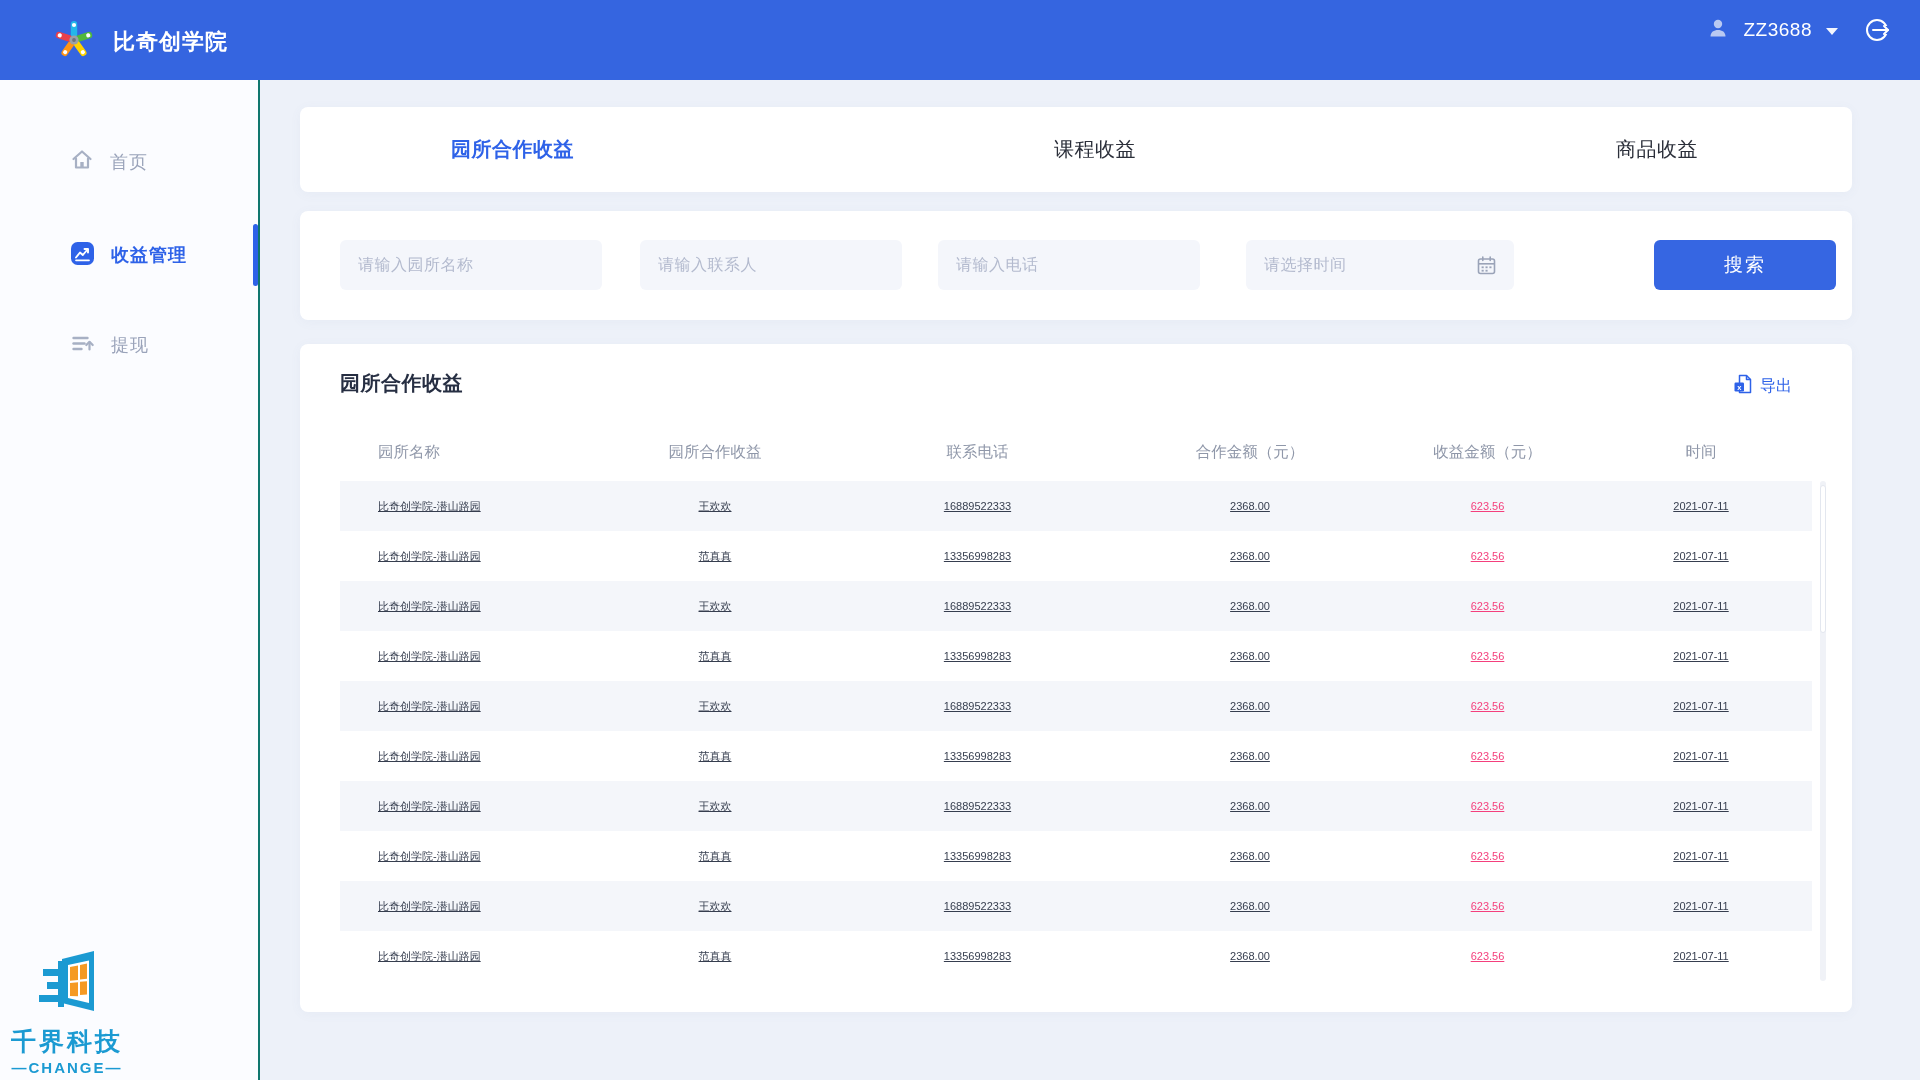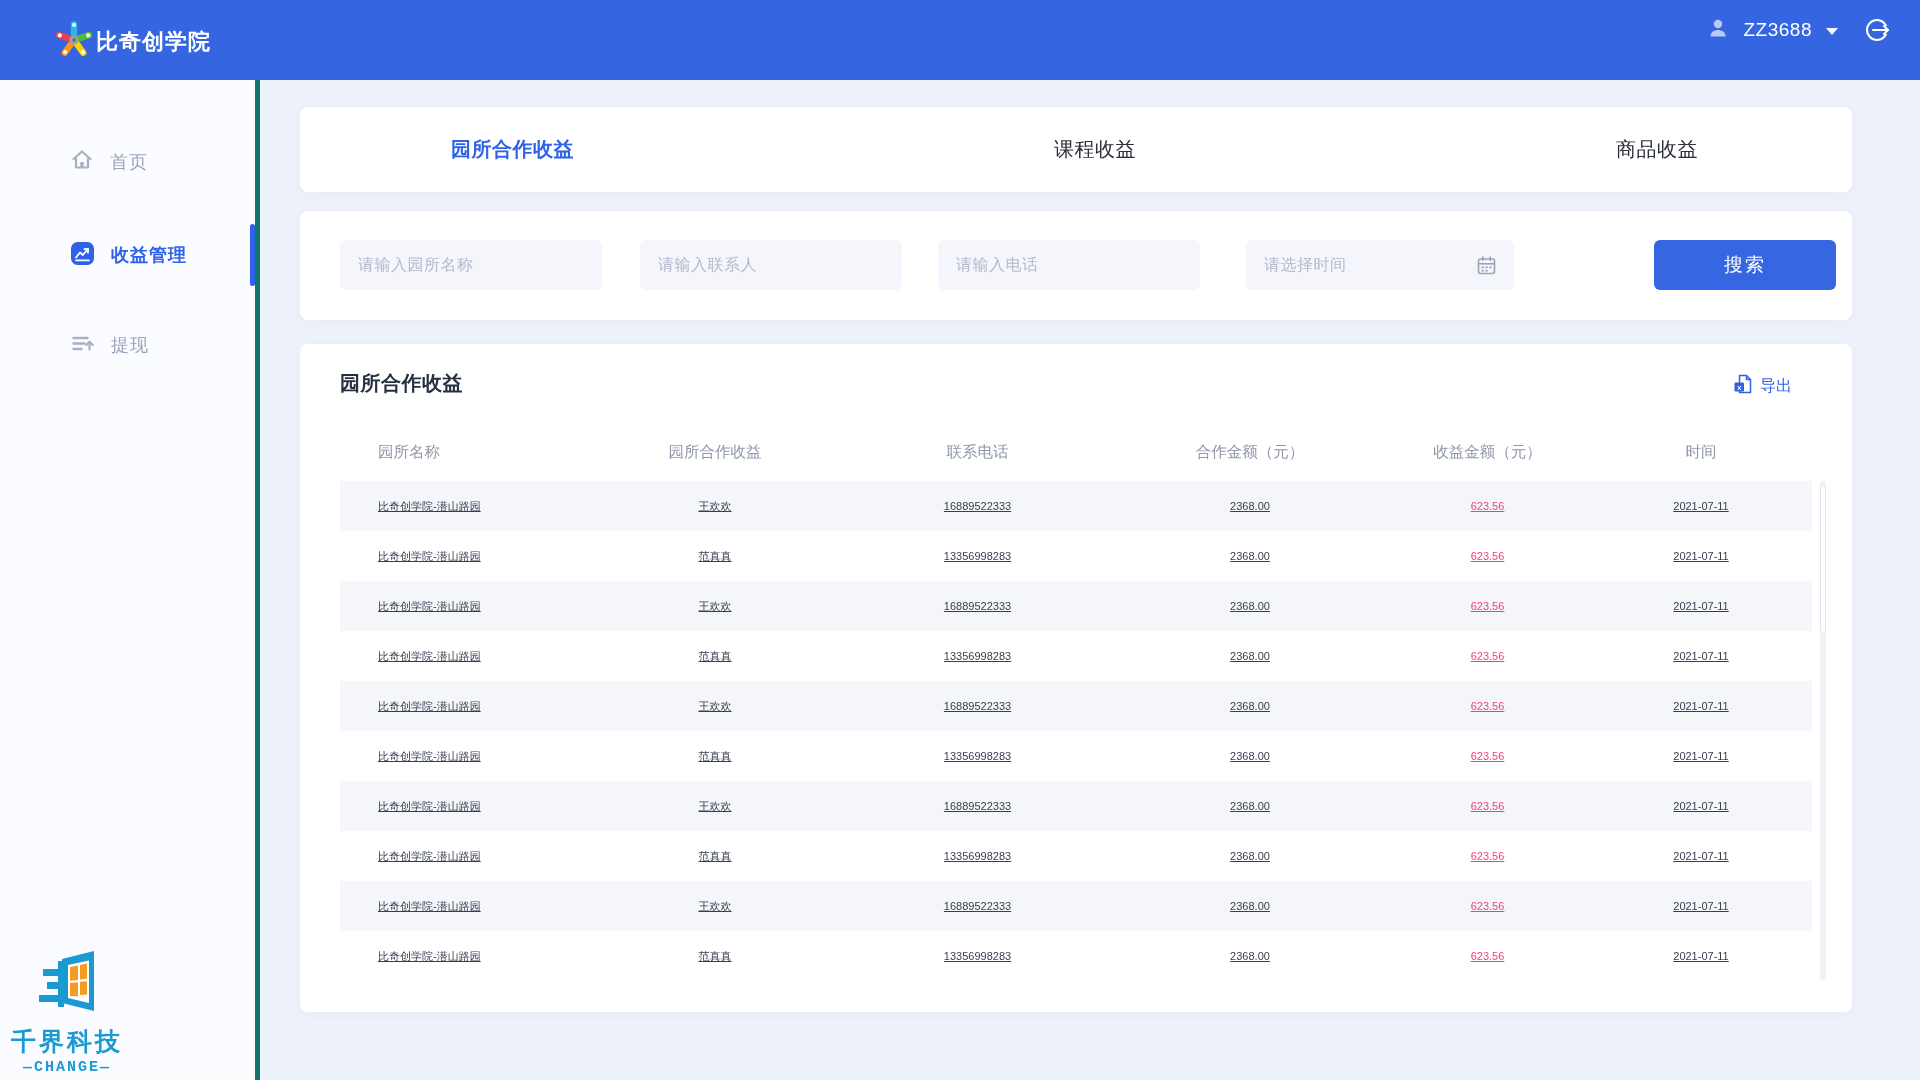--- a/index.html
+++ b/index.html
@@ -1,37 +1,37 @@
 <!DOCTYPE html>
 <html><head>
 <meta charset="utf-8">
 <style>
   * { margin:0; padding:0; box-sizing:border-box; }
   html,body { width:1920px; height:1080px; overflow:hidden; }
   body { font-family:"Liberation Sans","DejaVu Sans",sans-serif; background:#edf1f9; position:relative; }
 
   
   .topbar { position:absolute; left:0; top:0; width:1920px; height:80px; background:#3565e0; z-index:10; }
-  .brand { position:absolute; left:52px; top:18px; display:flex; align-items:center; gap:0; }
+  .brand { position:absolute; left:52px; top:18px; display:flex; align-items:center; gap:17px; }
   .brand-title { color:#fff; font-size:22px; font-weight:bold; letter-spacing:1px; }
   .userbox { position:absolute; right:28px; top:0; height:59px; display:flex; align-items:center; gap:14px; }
   .username { color:#fff; font-size:19px; letter-spacing:.5px; }
   .caret { width:0; height:0; border-left:6px solid transparent; border-right:6px solid transparent; border-top:7px solid rgba(255,255,255,.95); margin-top:3px; }
   .logout-btn { margin-left:12px; display:flex; align-items:center; cursor:pointer; }
 
   
-  .sidebar { position:absolute; left:0; top:80px; width:260px; bottom:0; background:#fbfcff; border-right:5px solid #0f766e; z-index:5; }
+  .sidebar { position:absolute; left:0; top:80px; width:260px; bottom:0; background:#fbfcff; border-right:2px solid #0f766e; z-index:5; }
   .nav-item { position:absolute; left:0; width:100%; height:56px; display:flex; align-items:center; padding-left:70px; gap:16px; cursor:pointer; }
   .nav-item .nav-label { font-size:18px; color:#9aa3ba; letter-spacing:1px; }
   .nav-item.active .nav-label { color:#2e62e8; font-weight:bold; }
   .nav-indicator { display:none; position:absolute; right:0; top:-3px; width:5px; height:62px; background:#2e62e8; border-radius:3px; }
   .nav-item.active .nav-indicator { display:block; }
   .side-logo { position:absolute; left:0; bottom:4px; width:134px; text-align:center; }
   .side-logo-name { color:#1b9ad2; font-size:25px; font-weight:bold; letter-spacing:3px; margin-top:2px; }
-  .side-logo-sub { color:#1b9ad2; font-size:15px; font-weight:bold; letter-spacing:2px; margin-top:1px;font-family:Liberation Mono, monospace; }
+  .side-logo-sub { color:#1b9ad2; font-size:15px; font-weight:bold; letter-spacing:2px; margin-top:1px; }
 
   
   .card { position:absolute; left:300px; width:1552px; background:#fff; border-radius:8px; box-shadow:0 2px 12px rgba(90,110,160,.05); }
   .tabs-card { top:107px; height:85px; display:flex; align-items:center; justify-content:space-between; padding:0 154px 0 151px; }
   .tab { font-size:20px; color:#2b2f3a; cursor:pointer; letter-spacing:.5px; }
   .tab.active { color:#2e62e8; font-weight:bold; }
 
   .filter-card { top:211px; height:109px; }
   .f-input { position:absolute; top:29px; height:50px; background:#f4f6fb; border:none; outline:none; border-radius:6px; font-size:16px; color:#333; padding:0 18px; font-family:inherit; }
   .f-input::placeholder { color:#b3bace; letter-spacing:.5px; }

